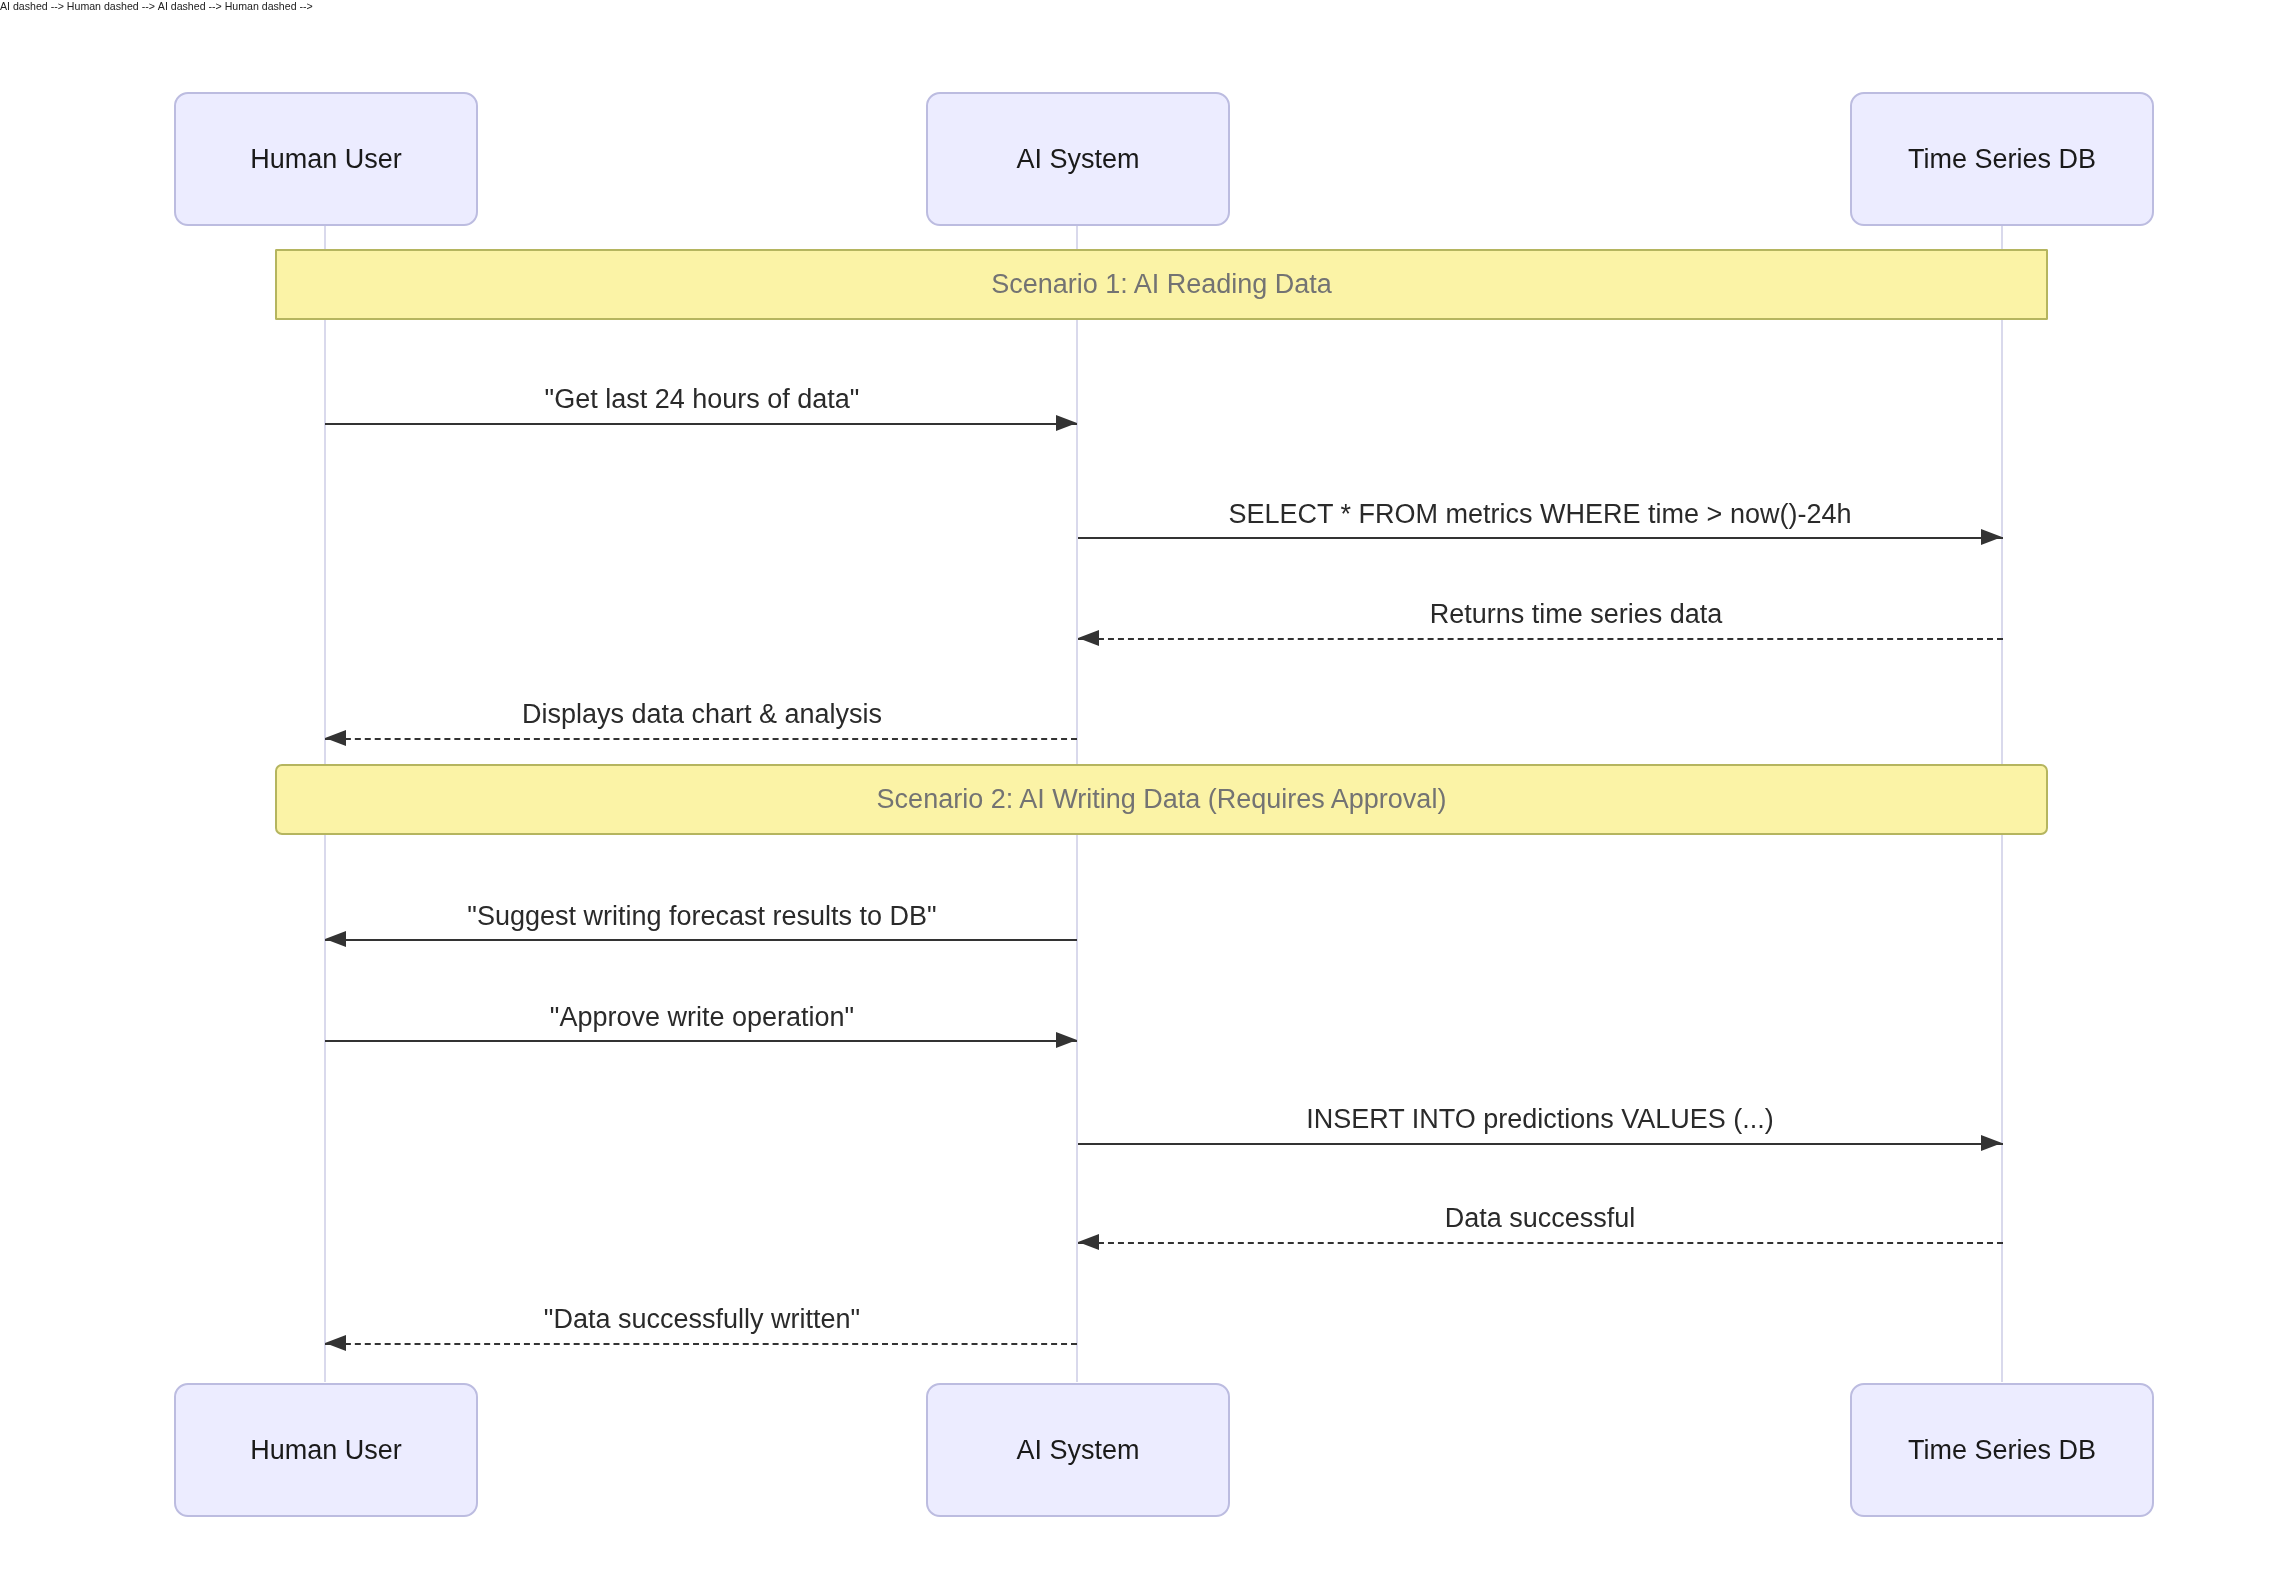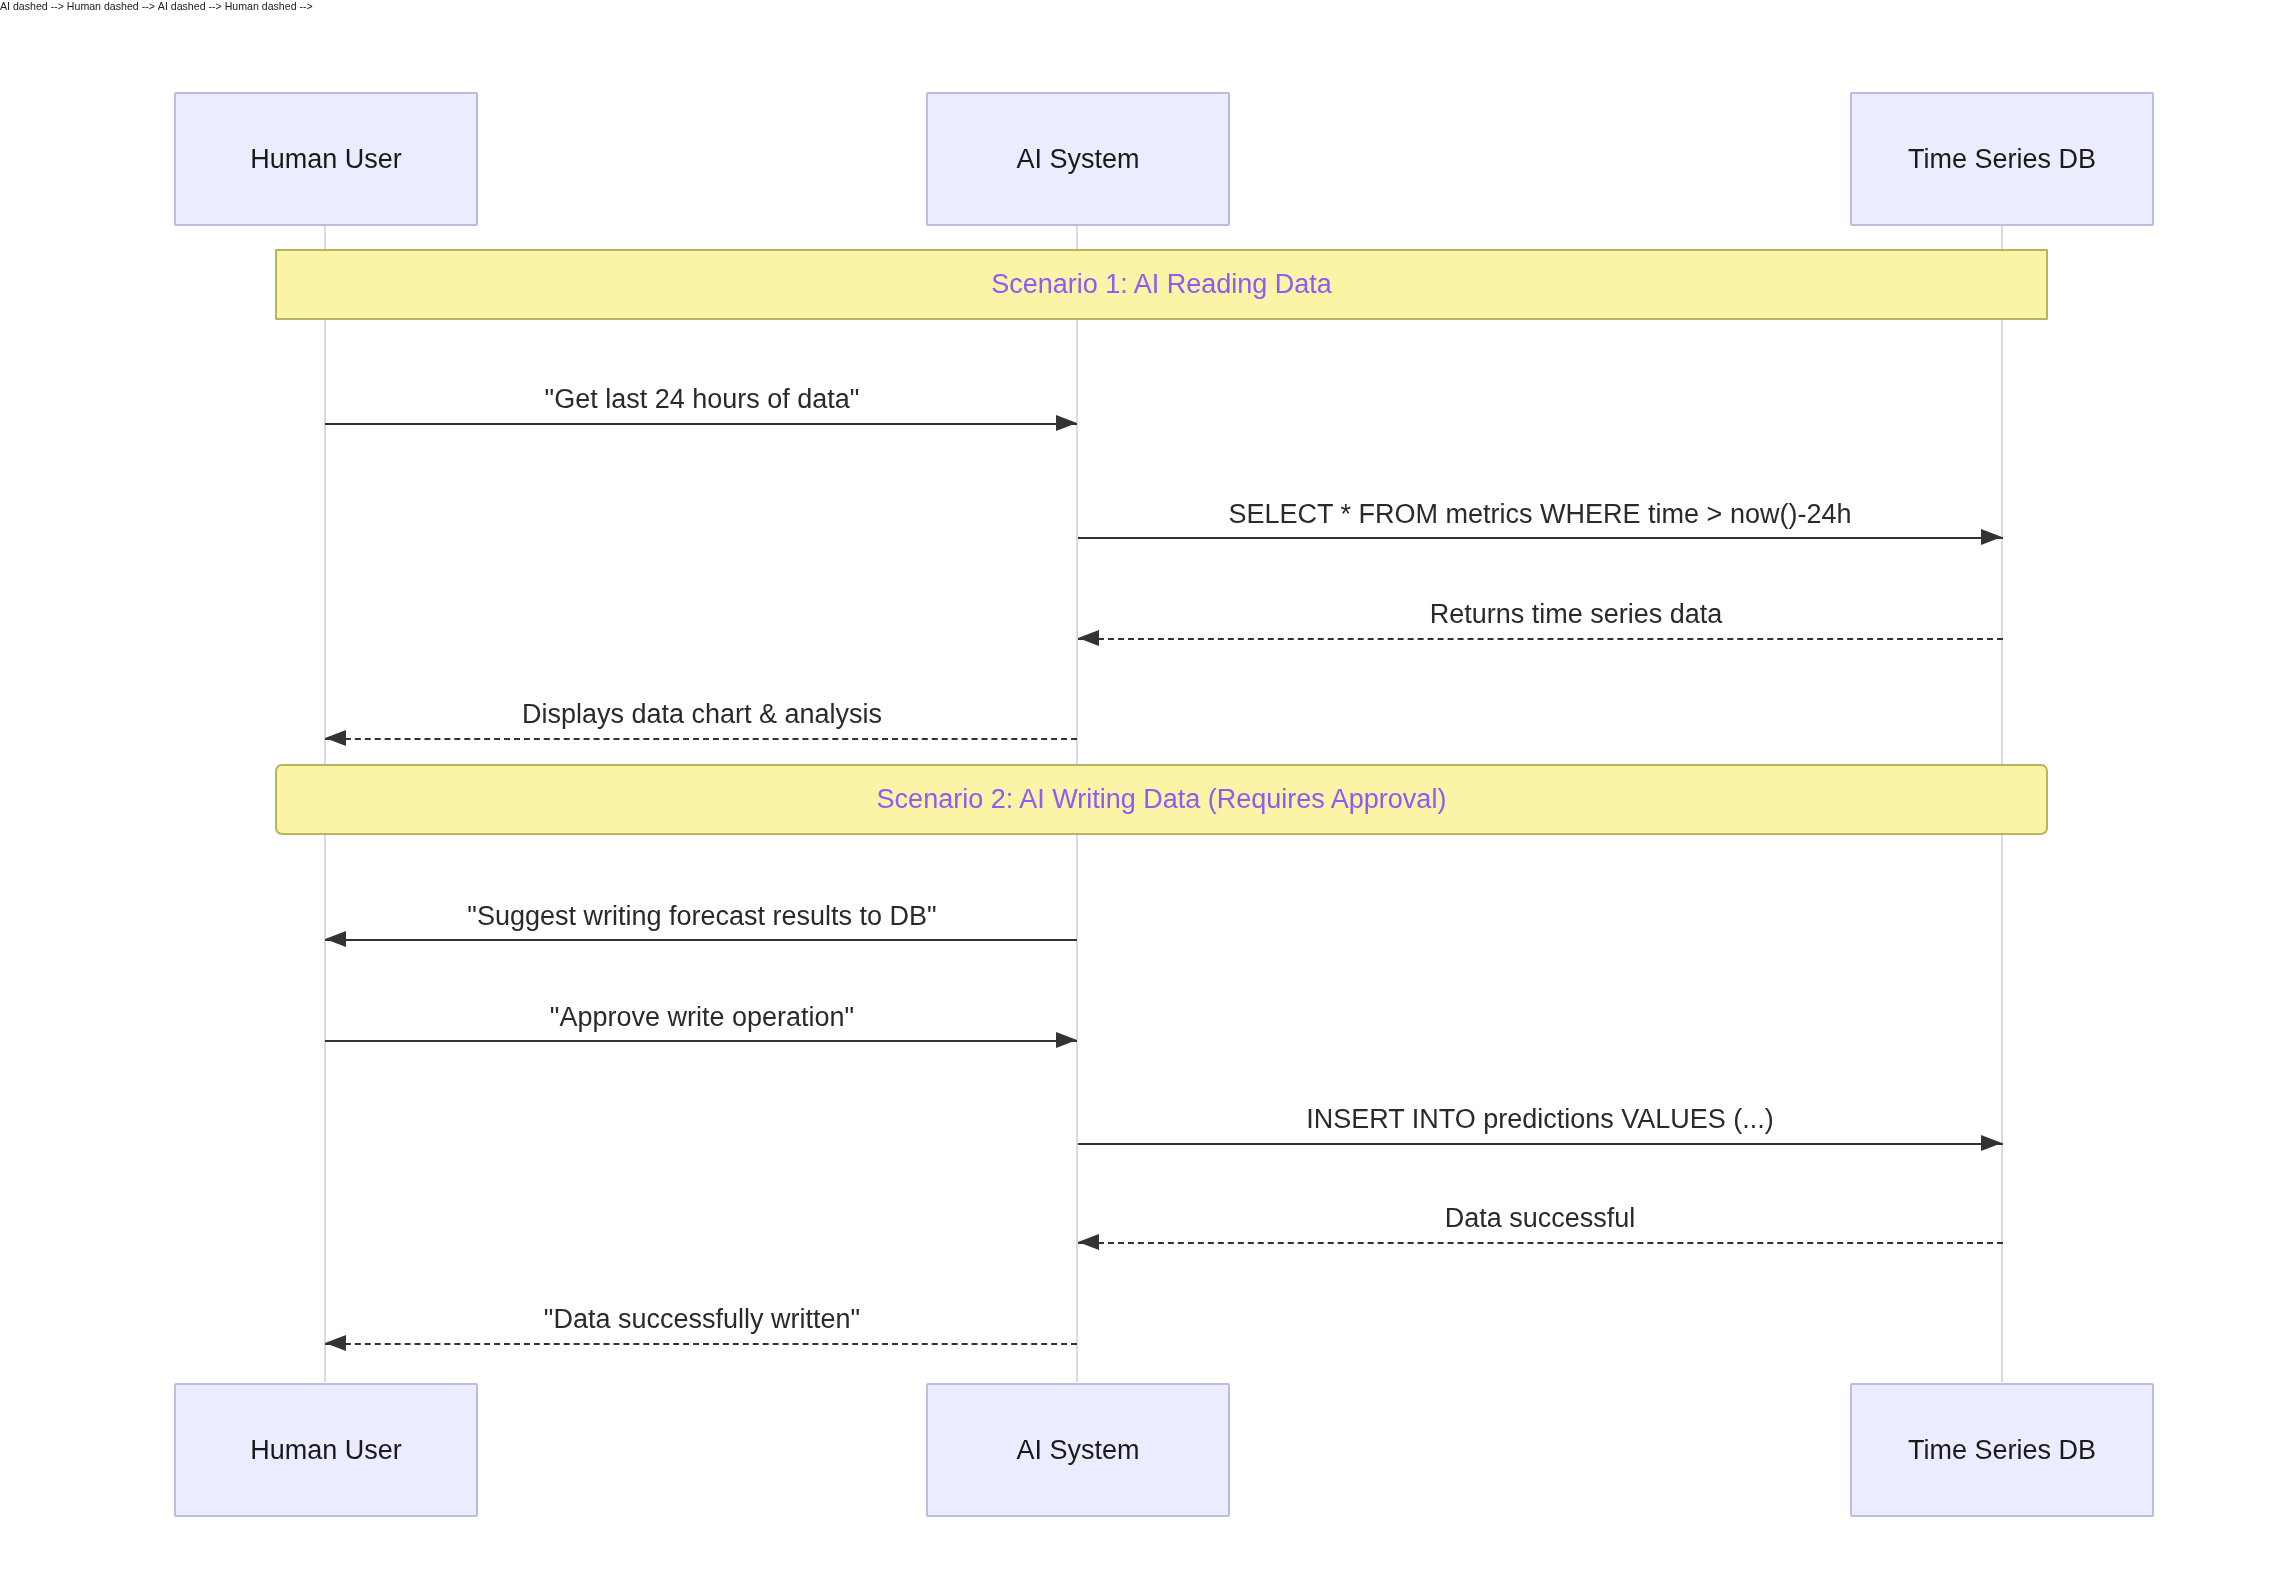--- a/index.html
+++ b/index.html
@@ -11,21 +11,21 @@
     font-family: "Liberation Sans", sans-serif;
     color: #212121;
     overflow: hidden;
   }
   .actor {
     position: absolute;
     width: 304px;
     height: 134px;
     background: #ECECFF;
     border: 2px solid #bcbce0;
-    border-radius: 2px;
+    border-radius: 14px;
     display: flex;
     align-items: center;
     justify-content: center;
     font-size: 27px;
     color: #1a1a1a;
     box-sizing: border-box;
     text-align: center;
   }
   .lifeline {
     position: absolute;
@@ -39,21 +39,21 @@
     left: 275px;
     width: 1773px;
     height: 71px;
     background: #fbf3a6;
     border: 2px solid #b5b55f;
     border-radius: 1.3px;
     display: flex;
     align-items: center;
     justify-content: center;
     font-size: 27px;
-    color: #8b5cf6;
+    color: #737373;
     box-sizing: border-box;
   }
   .msg-label {
     position: absolute;
     transform: translateX(-50%);
     font-size: 27px;
     line-height: 31px;
     color: #2a2a2a;
     white-space: nowrap;
   }

